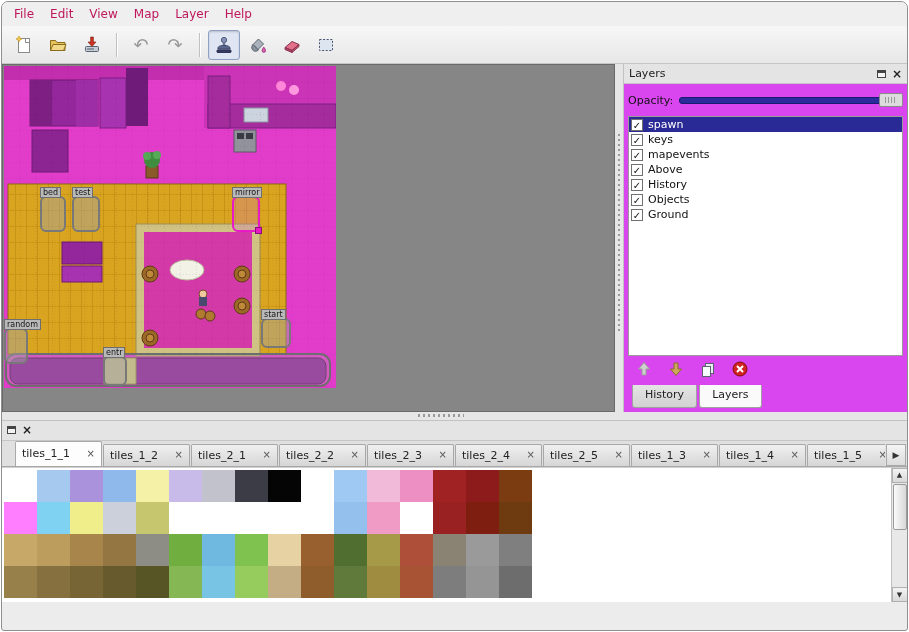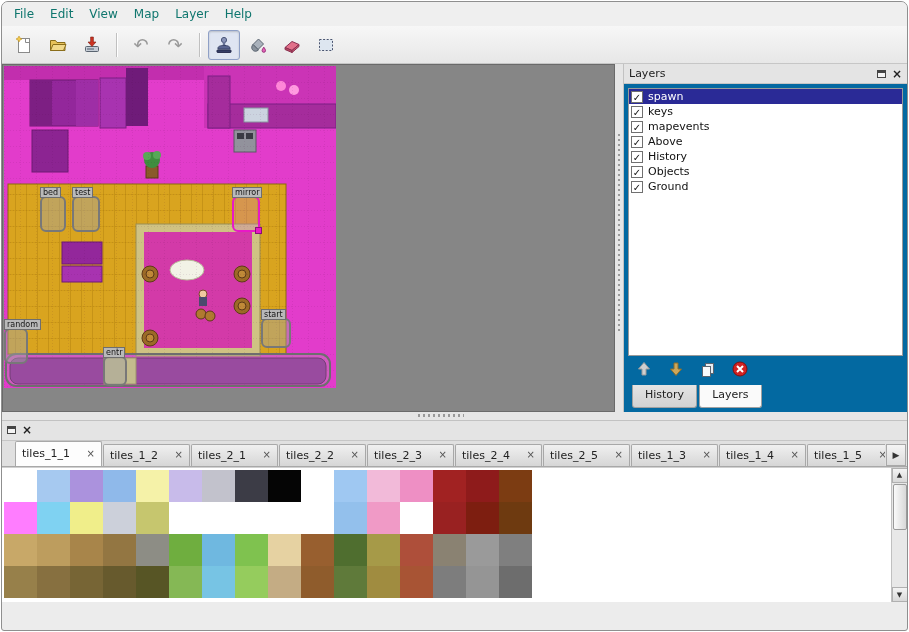--- a/index.html
+++ b/index.html
@@ -1,20 +1,20 @@
 <!DOCTYPE html>
 <html><head>
 <meta charset="utf-8">
 <style>
   html,body{margin:0;padding:0;background:#fff;width:909px;height:632px;font-family:"DejaVu Sans",sans-serif;-webkit-font-smoothing:antialiased;}
   *{box-sizing:border-box;}
   .window{position:absolute;left:1px;top:1px;width:907px;height:630px;background:#ececec;border:1px solid #8f8f8f;border-radius:7px 7px 3px 3px;overflow:hidden;}
   
   .menubar{height:24px;display:flex;align-items:center;padding-left:4px;background:#efefef;}
-  .menu-item{font-size:12px;color:#0f766e;padding:3px 8px;border-radius:2px;cursor:default;}
+  .menu-item{font-size:12px;color:#be185d;padding:3px 8px;border-radius:2px;cursor:default;}
   
   .toolbar{height:38px;display:flex;align-items:center;gap:2px;padding:3px 6px;background:linear-gradient(#f7f7f7,#e7e7e7);border-bottom:1px solid #c6c6c6;}
   .tb-btn{width:32px;height:30px;display:flex;align-items:center;justify-content:center;background:transparent;border:1px solid transparent;border-radius:3px;padding:0;}
   .tb-btn.active{background:#dfe5f2;border-color:#8fa0c6;box-shadow:inset 0 1px 2px rgba(0,0,0,.18);}
   .tb-sep{width:1px;height:24px;background:#c0c0c0;margin:0 6px;box-shadow:1px 0 0 #fff;}
   .tb-icon{display:inline-flex;width:20px;height:20px;align-items:center;justify-content:center;}
   .glyph{font-size:18px;line-height:20px;color:#666;}
   .glyph.dim{color:#9a9a9a;}
   
   .main-row{height:348px;display:flex;}
@@ -23,21 +23,21 @@
   .map-object{position:absolute;border:2px solid #787878;border-radius:6px;background:rgba(165,165,165,0.45);}
   .map-object.selected{border-color:#e819c6;background:rgba(210,120,190,0.30);}
   .map-object-label{position:absolute;top:-11px;left:-2px;background:#b9b9b9;border:1px solid #6e6e6e;color:#151515;font-size:8px;line-height:9px;padding:0 2px;white-space:nowrap;}
   .obj-handle{position:absolute;right:-4px;bottom:-4px;width:7px;height:7px;background:#e819c6;border:1px solid #8a0f78;}
   
   .vsplit{width:8px;background:#e6e6e6;}
   .vsplit::after{content:"";display:block;width:2px;height:200px;margin:70px auto 0;background:repeating-linear-gradient(180deg,#9a9a9a 0 2px,rgba(0,0,0,0) 2px 5px);}
   .hsplit{height:8px;background:#e6e6e6;position:relative;}
   .hsplit::after{content:"";position:absolute;left:416px;top:2px;width:46px;height:3px;background:repeating-linear-gradient(90deg,#9a9a9a 0 2px,rgba(0,0,0,0) 2px 5px);}
   
-  .dock{display:flex;flex-direction:column;background:#0369a1;}
+  .dock{display:flex;flex-direction:column;background:#d946ef;}
   .layers-dock{width:284px;border-left:1px solid #c2c2c2;}
   .dock-title{height:20px;display:flex;align-items:center;padding:0 5px;font-size:11px;color:#222;background:#e4e4e4;border-bottom:1px solid #c6c6c6;}
   .dock-title .t{flex:1;}
   .dock-btns{display:flex;align-items:center;gap:6px;}
   .float-btn{width:9px;height:8px;border:1px solid #444;display:inline-block;position:relative;background:#f4f4f4;}
   .float-btn::after{content:"";position:absolute;left:0;right:0;top:0;height:2px;background:#444;}
   .close-btn{font-size:12px;font-weight:bold;color:#222;line-height:10px;}
   .dock-body{flex:1;display:flex;flex-direction:column;padding:4px;min-height:0;}
   .opacity-row{display:flex;align-items:center;gap:6px;height:20px;margin:2px 0 6px 0;}
   .opacity-row .lbl{font-size:11px;color:#111;}
@@ -242,20 +242,27 @@
 
     <div class="dock layers-dock">
       <div class="dock-title">
         <span class="t">Layers</span>
         <span class="dock-btns">
           <span class="float-btn"></span>
           <span class="close-btn">×</span>
         </span>
       </div>
       <div class="dock-body">
+        <div class="opacity-row">
+          <span class="lbl">Opacity:</span>
+          <span class="slider">
+            <span class="track"></span>
+            <span class="handle"></span>
+          </span>
+        </div>
         <div class="layer-list" id="layer-list">
             <div class="layer-row selected">
               <span class="checkbox">✓</span>
               <span class="layer-name">spawn</span>
             </div>
             <div class="layer-row">
               <span class="checkbox">✓</span>
               <span class="layer-name">keys</span>
             </div>
             <div class="layer-row">

